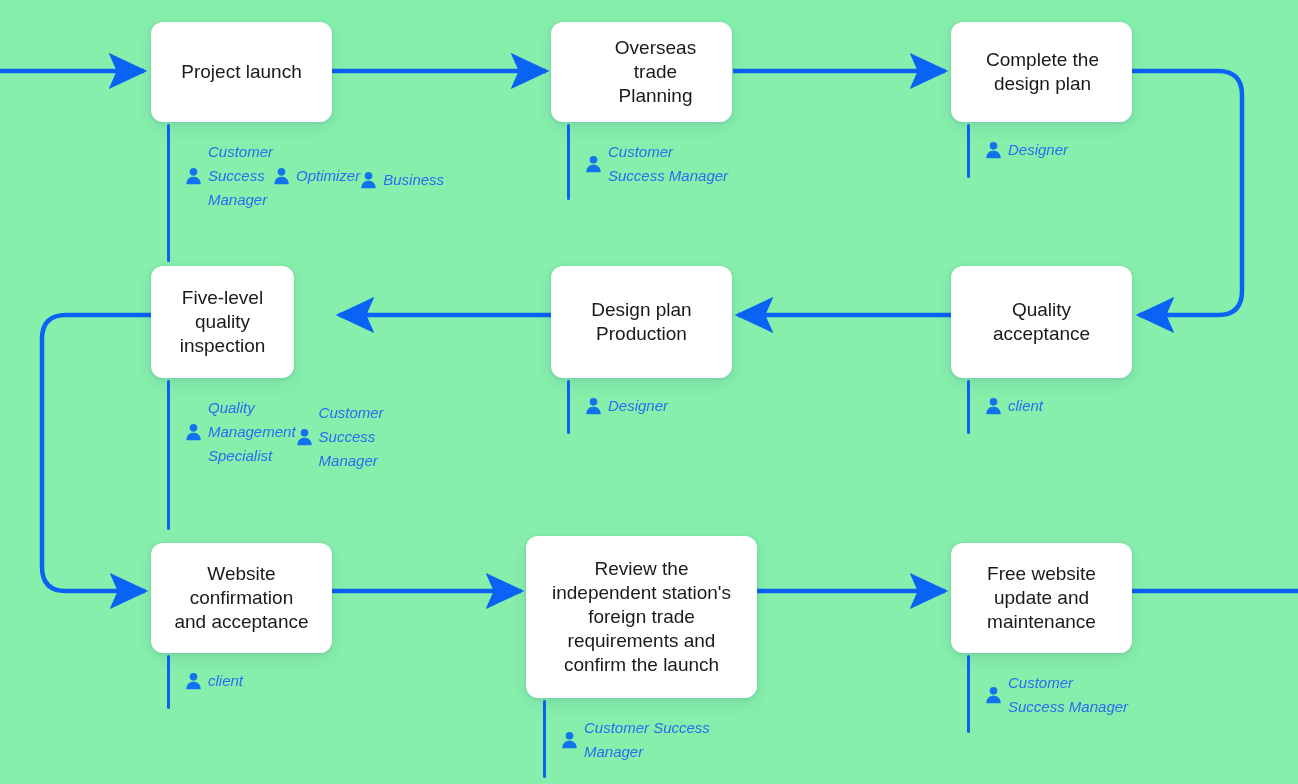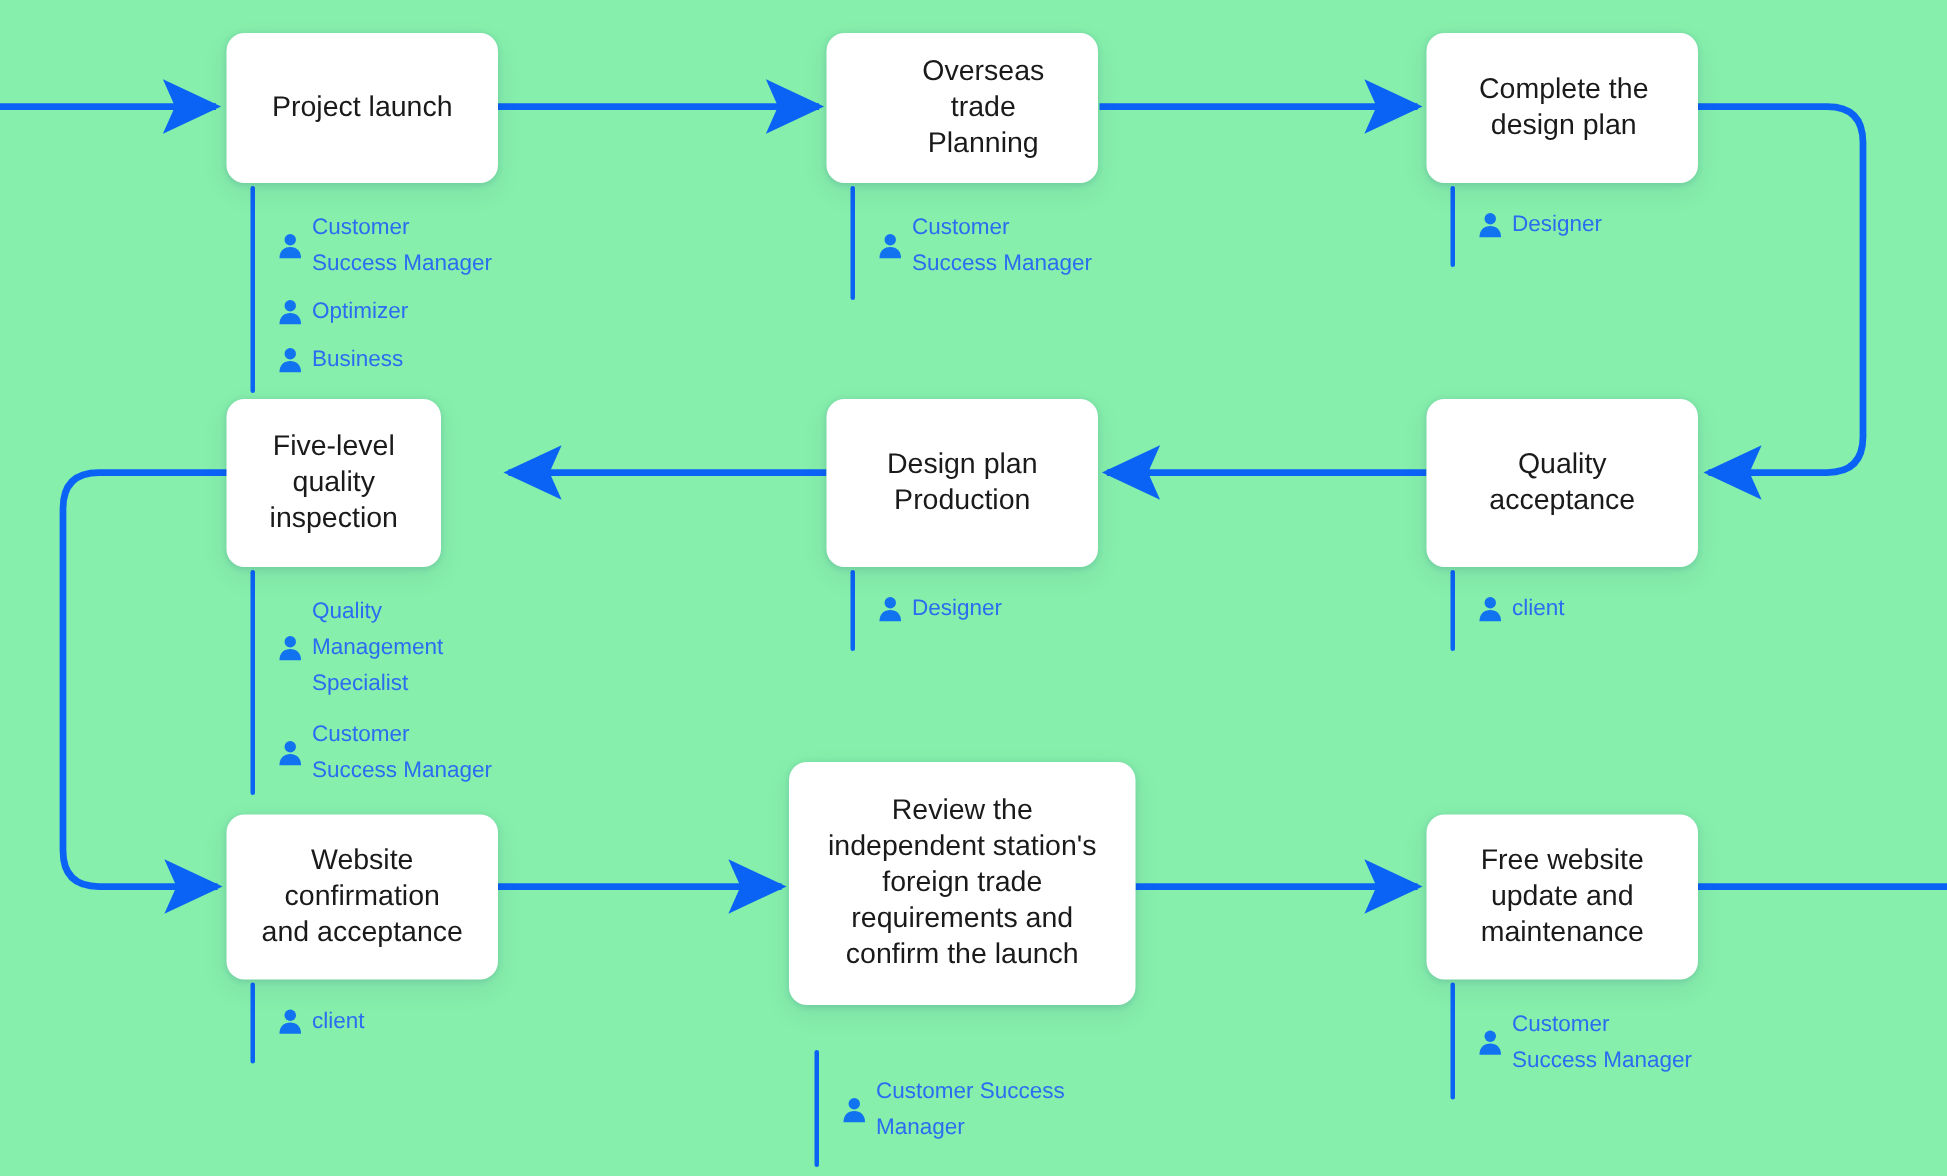--- a/index.html
+++ b/index.html
@@ -58,21 +58,22 @@
     top: 0;
     width: 3px;
     background: #0b63f6;
     border-radius: 2px;
   }
   .role-list {
     position: absolute;
     left: 18px;
     top: 0;
     display: flex;
-    flex-direction: column;
+    flex-direction: row;
+    font-style: italic;
   }
   .role-item {
     display: flex;
     align-items: center;
     gap: 6px;
     margin-bottom: 8px;
   }
   .role-item:last-child { margin-bottom: 0; }
   .role-icon {
     flex: 0 0 auto;
@@ -259,21 +260,21 @@
       <div class="role-item">
         <svg class="role-icon" viewBox="0 0 16 17">
             <circle cx="8" cy="4.6" r="3.6" fill="#1273f0"></circle>
             <path d="M1.2 16.2 C1.2 11.6 4.2 9.2 8 9.2 C11.8 9.2 14.8 11.6 14.8 16.2 Z" fill="#1273f0"></path>
           </svg>
         <span class="role-text">client</span>
       </div>
     </div>
   </div>
 
-  <div class="node" style="left:526px; top:508px; width:231px; height:162px;justify-content:center;">
+  <div class="node" style="left:526px; top:536px; width:231px; height:162px;justify-content:center;">
     <span class="node-label">Review the
 independent station's
 foreign trade
 requirements and
 confirm the launch</span>
   </div>
   <div class="roles" style="left:543px; top:700px; width:220px; height:80px;">
     <div class="role-rail" style="height:78px;"></div>
     <div class="role-list" style="top:16px;">
       <div class="role-item">

